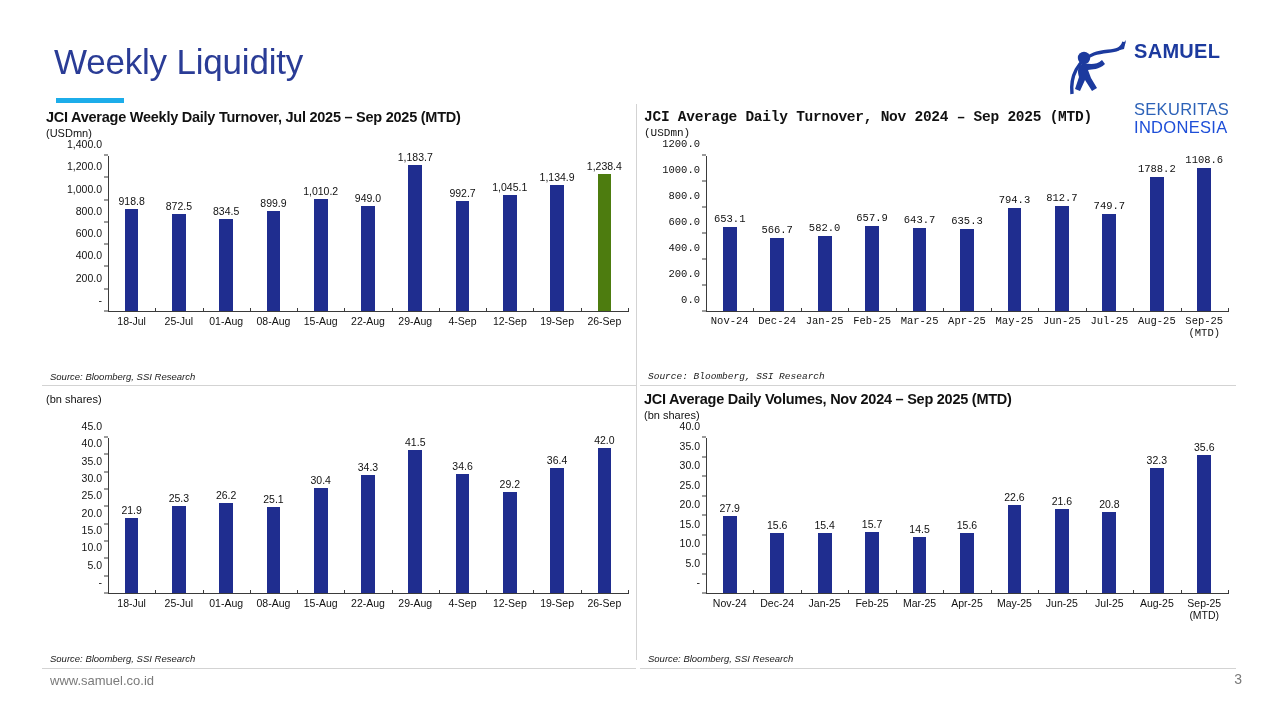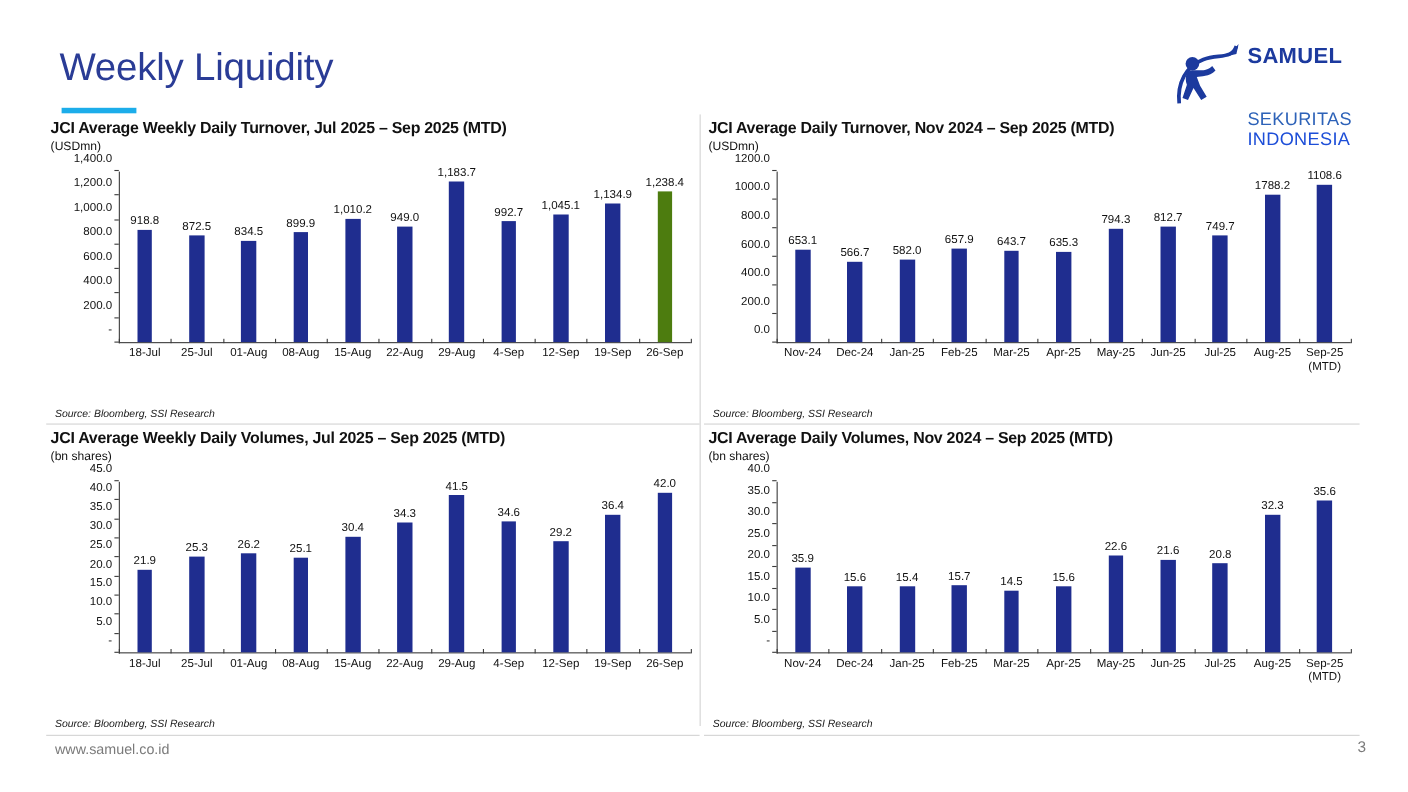--- a/index.html
+++ b/index.html
@@ -81,21 +81,21 @@
     left: 42px; top: 668px; width: 594px; height: 1px; background: #D3D3D3;
   }
   .h-divider-bottom-right {
     position: absolute;
     left: 640px; top: 668px; width: 596px; height: 1px; background: #D3D3D3;
   }
 
   
   .panel { position: absolute; }
   #panel-tl { left: 46px;  top: 110px; width: 588px; height: 272px; }
-  #panel-tr { left: 644px; top: 110px; width: 590px; height: 272px; }
+  #panel-tr { left: 644px; top: 110px; width: 590px; height: 272px; font-family: Liberation Mono, monospace; }
   #panel-bl { left: 46px;  top: 392px; width: 588px; height: 272px; }
   #panel-br { left: 644px; top: 392px; width: 590px; height: 272px; }
 
   .panel-title {
     font-size: 14.5px;
     font-weight: bold;
     color: #111111;
     white-space: nowrap;
     letter-spacing: -0.25px;
     line-height: 1.1;
@@ -457,21 +457,20 @@
               </div>
               <div class="xlabel" style="left: 0px; width: 100%;">Sep-25<span class="sub">(MTD)</span></div>
             </div>
           </div>
         </div>
       </div>
     <div class="panel-source">Source: Bloomberg, SSI Research</div>
   </div>
 
   <div class="panel" id="panel-bl">
-    <div class="panel-title">JCI Average Weekly Daily Volumes, Jul 2025 – Sep 2025 (MTD)</div>
     <div class="panel-unit">(bn shares)</div>
     <div class="chart">
         <div class="chart-inner">
           <div class="plot">
             <div class="axis-line-y"></div>
             <div class="axis-line-x"></div>
             <div class="ytick-label" style="bottom: 0%;">-</div>
             <div class="ytick-mark" style="bottom: 0%;"></div>
             <div class="ytick-label" style="bottom: 11.1111%;">5.0</div>
             <div class="ytick-mark" style="bottom: 11.1111%;"></div>
@@ -608,21 +607,21 @@
             <div class="xtick-mark" style="left: 36.3636%;"></div>
             <div class="xtick-mark" style="left: 45.4545%;"></div>
             <div class="xtick-mark" style="left: 54.5455%;"></div>
             <div class="xtick-mark" style="left: 63.6364%;"></div>
             <div class="xtick-mark" style="left: 72.7273%;"></div>
             <div class="xtick-mark" style="left: 81.8182%;"></div>
             <div class="xtick-mark" style="left: 90.9091%;"></div>
             <div class="xtick-mark" style="left: 100%;"></div>
             <div class="bar-slot" style="left: 0%; width: 9.09091%;">
               <div class="bar" style="height: 49.5%; background: rgb(31, 45, 143);">
-                <div class="bar-label">35.9</div>
+                <div class="bar-label">27.9</div>
               </div>
               <div class="xlabel" style="left: 0px; width: 100%;">Nov-24</div>
             </div>
             <div class="bar-slot" style="left: 9.09091%; width: 9.09091%;">
               <div class="bar" style="height: 39%; background: rgb(31, 45, 143);">
                 <div class="bar-label">15.6</div>
               </div>
               <div class="xlabel" style="left: 0px; width: 100%;">Dec-24</div>
             </div>
             <div class="bar-slot" style="left: 18.1818%; width: 9.09091%;">

